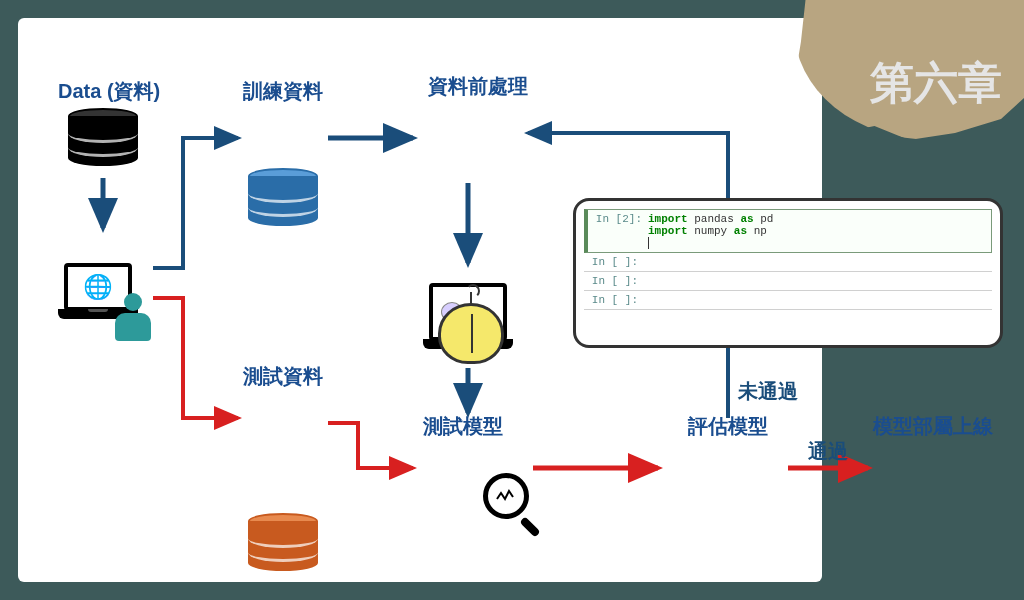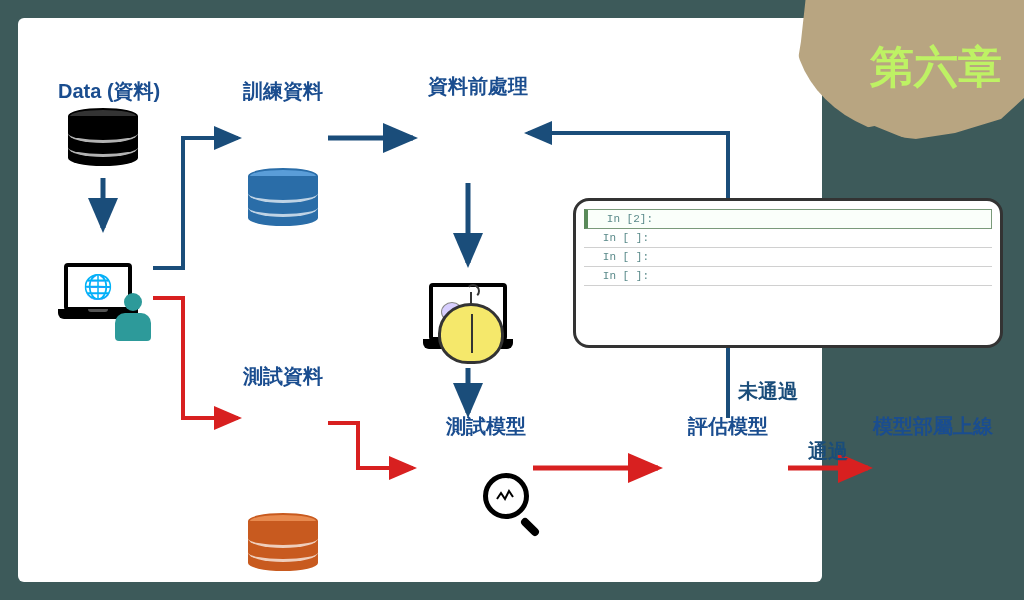--- a/index.html
+++ b/index.html
@@ -27,22 +27,22 @@
     top: 0;
     width: 230px;
     height: 140px;
     background: #b8a581;
     border-bottom-left-radius: 60% 80%;
     clip-path: polygon(5% 0, 100% 0, 100% 70%, 90% 85%, 70% 95%, 50% 100%, 35% 90%, 20% 95%, 8% 85%, 0% 60%, 3% 30%);
   }
   .chapter-text {
     position: absolute;
     right: 22px;
-    top: 38px;
-    color: #bef264;
+    top: 54px;
+    color: #e5e5e5;
     font-size: 44px;
     font-weight: bold;
     z-index: 50;
   }
   .label {
     position: absolute;
     font-weight: bold;
     color: #1a4d8f;
     font-size: 20px;
     white-space: nowrap;
@@ -217,21 +217,21 @@
     border-radius: 16px;
     padding: 8px;
     box-sizing: border-box;
     font-family: "Courier New", monospace;
     font-size: 11px;
     overflow:hidden;
   }
   .cell {
     display: flex;
     border-bottom: 1px solid #d0d0d0;
-    padding: 3px 15px;
+    padding: 3px 4px;
   }
   .cell.active {
     border: 1px solid #7a9a7a;
     border-left: 4px solid #5a8a5a;
     background:#fafffa;
   }
   .prompt {
     width: 50px;
     color: #5a8a8a;
     text-align: right;
@@ -346,41 +346,46 @@
       </div>
     <div class="laptop-base"></div>
   </div>
 
   <div class="node" style="left:420px;top:285px">
     <div class="brain">
         <div class="brain-antenna"></div>
       </div>
   </div>
 
-  <div class="label" style="left:428px;top:395px">測試模型</div>
+  <div class="label" style="left:405px;top:395px">測試模型</div>
 
   <div class="magnifier" style="left:465px;top:455px">
     <div class="mag-circle">
         <svg width="20" height="14">
           <path d="M1 10 L5 4 L9 10 L13 2 L17 8" stroke="#000" stroke-width="2" fill="none"></path>
         </svg>
       </div>
     <div class="mag-handle"></div>
   </div>
 
   <div class="label" style="left:670px;top:395px">評估模型</div>
 
   <div class="label" style="left:720px;top:360px;color:#1a4d7a">未通過</div>
   <div class="label" style="left:790px;top:420px;color:#1a4d7a">通過</div>
 
   <div class="label" style="left:855px;top:395px">模型部屬上線</div>
 
   <div class="code-inset">
     <div class="cell active">
       <div class="prompt">In [2]:</div>
+      <div class="code-content">
+        <div><span class="kw">import</span> pandas <span class="kw">as</span> pd</div>
+        <div><span class="kw">import</span> numpy <span class="kw">as</span> np</div>
+        <div><span class="cursor"></span></div>
+      </div>
     </div>
     <div class="cell">
       <div class="prompt">In [ ]:</div>
       <div class="code-content">&nbsp;</div>
     </div>
     <div class="cell">
       <div class="prompt">In [ ]:</div>
       <div class="code-content">&nbsp;</div>
     </div>
     <div class="cell">

